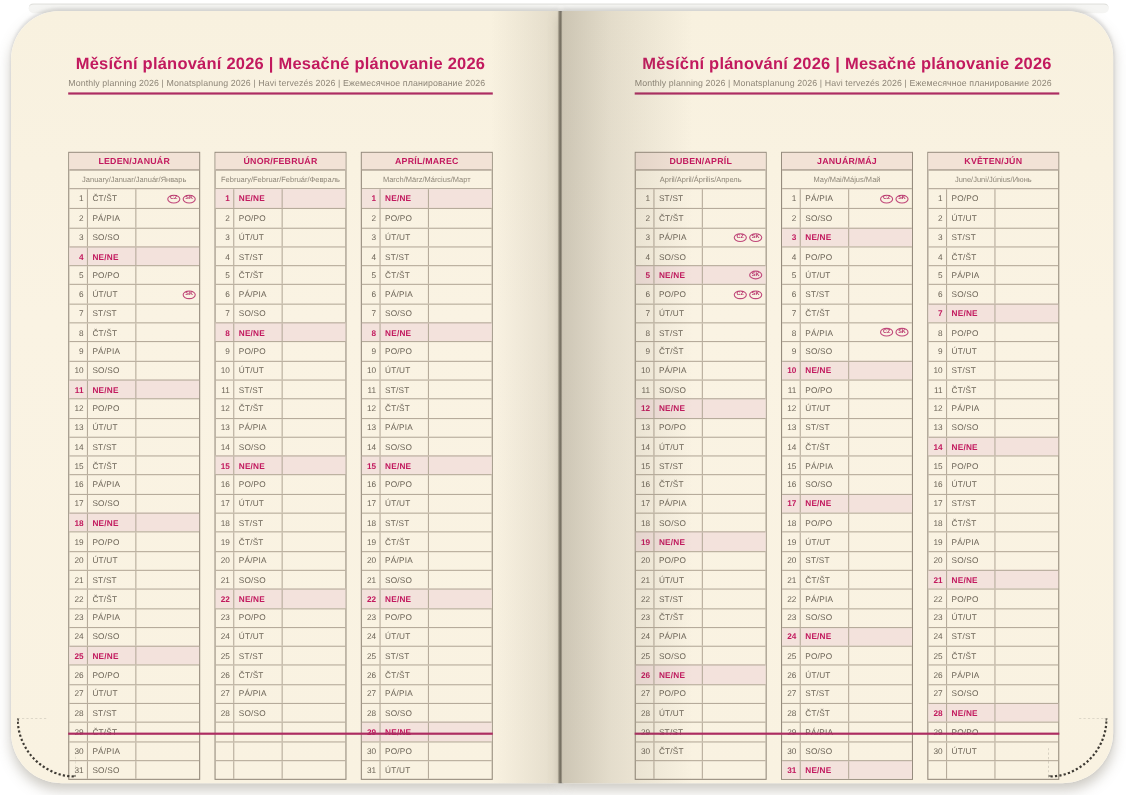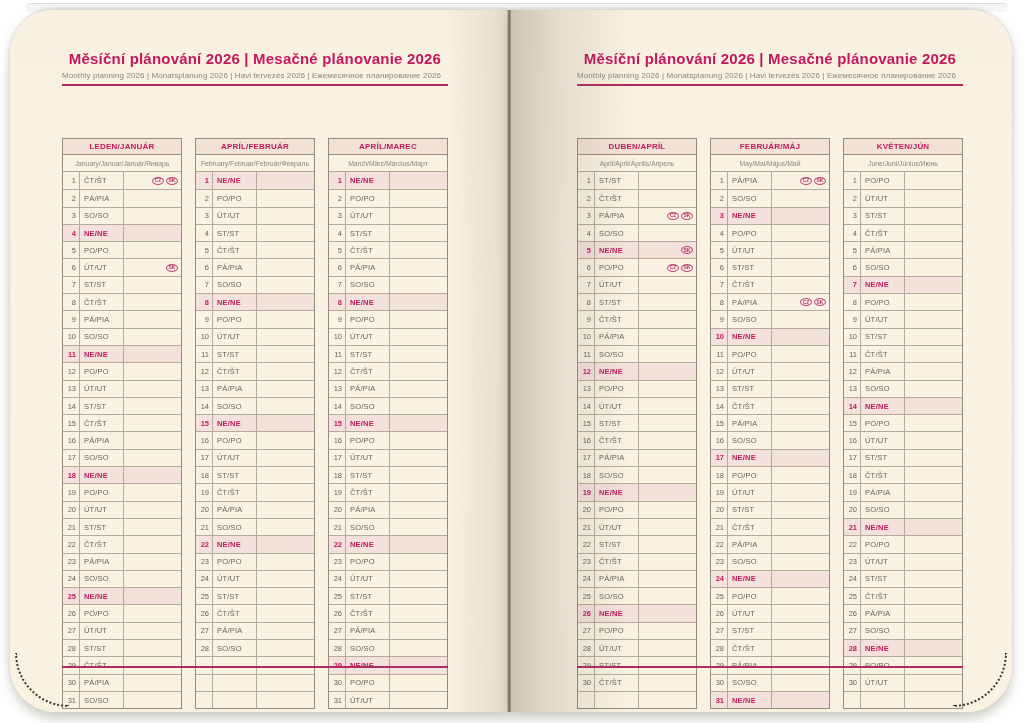--- a/index.html
+++ b/index.html
@@ -270,21 +270,21 @@
               <span class="c-note"></span>
             </div>
             <div class="day-row">
               <span class="c-num">31</span>
               <span class="c-dow">SO/SO</span>
               <span class="c-note"></span>
             </div>
           </div>
         </div>
         <div class="month">
-          <div class="m-head">APRÍL/FEBRUÁR</div>
+          <div class="m-head">ÚNOR/FEBRUÁR</div>
           <div class="m-sub">February/Februar/Február/Февраль</div>
           <div class="m-body">
             <div class="day-row sunday">
               <span class="c-num">1</span>
               <span class="c-dow">NE/NE</span>
               <span class="c-note"></span>
             </div>
             <div class="day-row">
               <span class="c-num">2</span>
               <span class="c-dow">PO/PO</span>
@@ -771,21 +771,21 @@
               <span class="c-note"></span>
             </div>
             <div class="day-row">
               <span class="c-num"></span>
               <span class="c-dow"></span>
               <span class="c-note"></span>
             </div>
           </div>
         </div>
         <div class="month">
-          <div class="m-head">FEBRUÁR/MÁJ</div>
+          <div class="m-head">JANUÁR/MÁJ</div>
           <div class="m-sub">May/Mai/Május/Май</div>
           <div class="m-body">
             <div class="day-row">
               <span class="c-num">1</span>
               <span class="c-dow">PÁ/PIA</span>
               <span class="c-note">
                 <span class="badge">CZ</span>
                 <span class="badge">SK</span>
               </span>
             </div>

